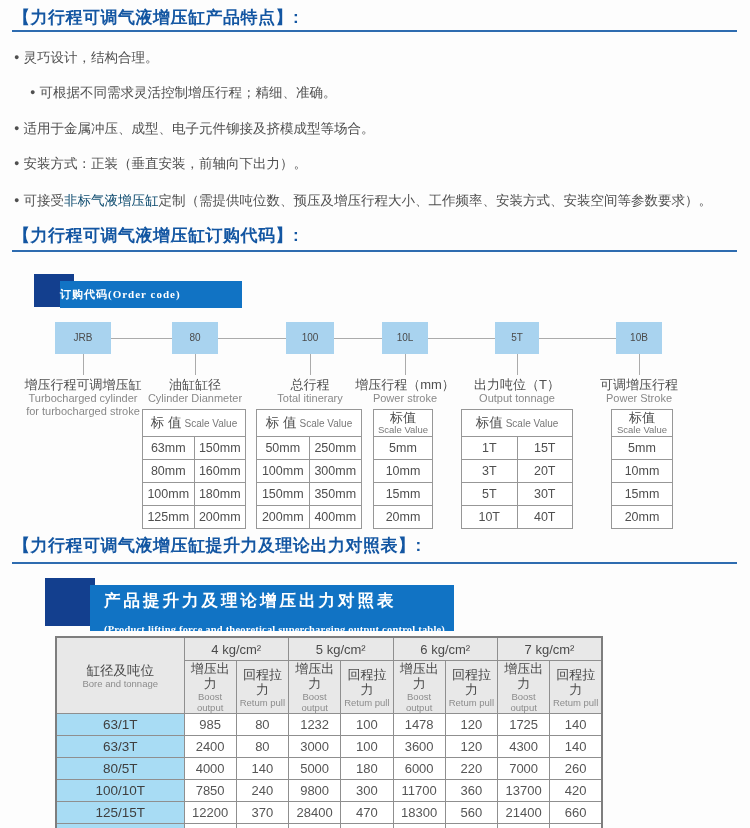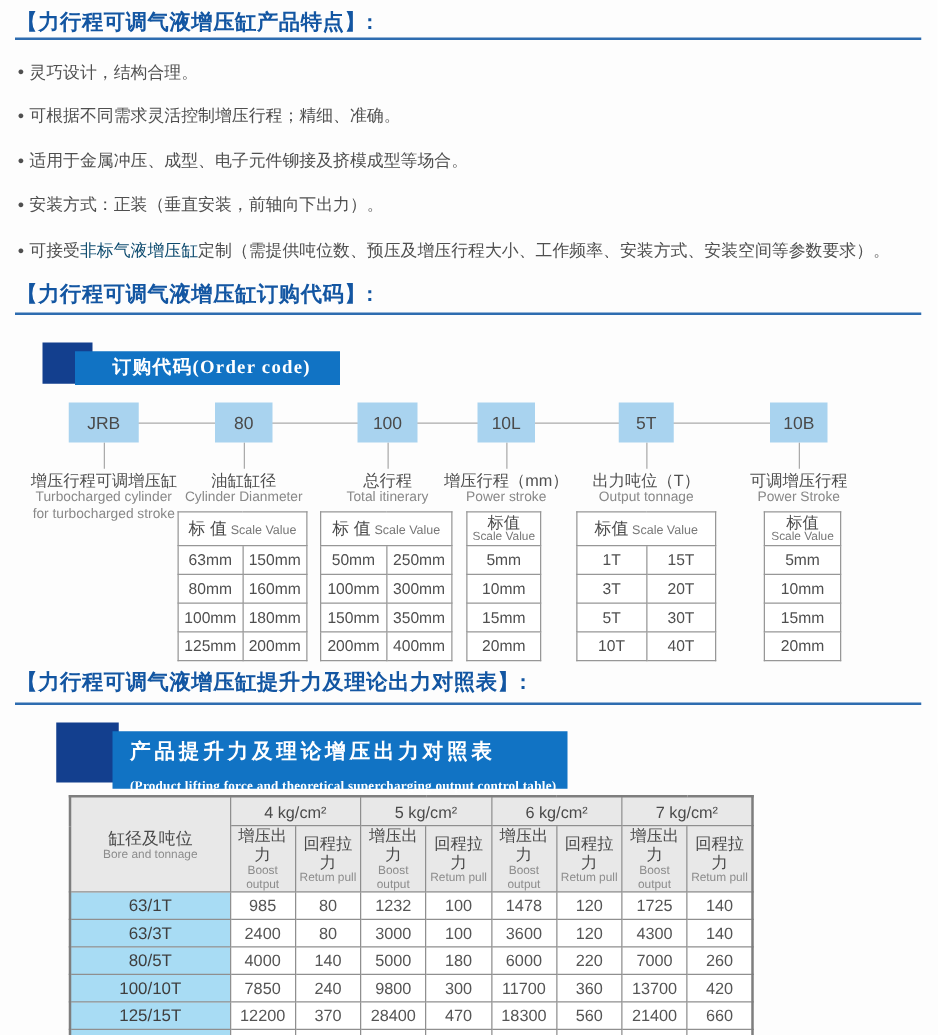--- a/index.html
+++ b/index.html
@@ -8,26 +8,26 @@
 
   .sec-title{position:absolute;left:13px;font-size:17px;font-weight:bold;color:#1356a2;letter-spacing:0.5px;white-space:nowrap;}
   .rule{position:absolute;left:12px;width:725px;height:0;border-top:2px solid #2e6cb0;}
 
   .bullet{position:absolute;left:14px;font-size:13.5px;color:#4f4f4f;white-space:nowrap;}
   .bullet .marker{font-size:9px;vertical-align:2px;margin-right:4px;color:#4f4f4f;}
   .red{color:#0c4a6e;}
 
   .banner-sq{position:absolute;background:#133f8e;}
   .banner-bar{position:absolute;background:#1173c4;color:#ffffff;font-family:"Liberation Serif","DejaVu Serif",serif;font-weight:bold;}
-  .oc-bar{line-height:27px;padding-left:30px;font-size:15px;letter-spacing:1px;}
+  .oc-bar{line-height:27px;font-size:11px;letter-spacing:1px;}
   .tb-bar{padding-left:14px;}
   .tb-bar .l1{font-size:16.5px;letter-spacing:3px;margin-top:5px;}
   .tb-bar .l2{font-size:10.5px;letter-spacing:0.2px;margin-top:12px;}
 
-  .code-box{position:absolute;top:322px;height:32px;background:#a9d3ef;color:#4a4a4a;font-size:14px;text-align:center;line-height:32px;z-index:2;}
+  .code-box{position:absolute;top:322px;height:32px;background:#a9d3ef;color:#4a4a4a;font-size:10px;text-align:center;line-height:32px;z-index:2;}
   .connector{position:absolute;top:338px;height:0;border-top:1px solid #ababab;z-index:1;}
   .stub{position:absolute;top:354px;height:21px;width:0;border-left:1px solid #ababab;}
 
   .dlbl{position:absolute;width:180px;text-align:center;}
   .dlbl .cn{font-size:13px;color:#4f4f4f;line-height:15px;}
   .dlbl .en{font-size:11px;color:#888888;line-height:12.5px;}
 
   table.stbl{position:absolute;top:409px;border-collapse:collapse;table-layout:fixed;background:#ffffff;}
   .stbl td{border:1px solid #979797;text-align:center;height:22px;font-size:12.5px;color:#4f4f4f;padding:0;white-space:nowrap;}
   .stbl td.sh{height:26px;}
@@ -49,21 +49,21 @@
 </style>
 </head>
 <body>
 
 <div class="page">
 
   <div class="sec-title" style="top:6px;">【力行程可调气液增压缸产品特点】:</div>
   <div class="rule" style="top:30px;"></div>
 
   <div class="bullet" style="top:49px;"><span class="marker">●</span><span>灵巧设计，结构合理。</span></div>
-  <div class="bullet" style="top:84px;"><span class="marker">●</span><span>可根据不同需求灵活控制增压行程；精细、准确。</span></div>
+  <div class="bullet" style="top:84px;margin-left:16px;"><span class="marker">●</span><span>可根据不同需求灵活控制增压行程；精细、准确。</span></div>
   <div class="bullet" style="top:120px;"><span class="marker">●</span><span>适用于金属冲压、成型、电子元件铆接及挤模成型等场合。</span></div>
   <div class="bullet" style="top:155px;"><span class="marker">●</span><span>安装方式：正装（垂直安装，前轴向下出力）。</span></div>
   <div class="bullet" style="top:192px;"><span class="marker">●</span><span>可接受</span><span class="red">非标气液增压缸</span><span>定制（需提供吨位数、预压及增压行程大小、工作频率、安装方式、安装空间等参数要求）。</span></div>
 
   <div class="sec-title" style="top:224px;">【力行程可调气液增压缸订购代码】:</div>
   <div class="rule" style="top:250px;"></div>
 
   <div class="banner-sq" style="left:34px;top:274px;width:40px;height:33px;"></div>
   <div class="banner-bar oc-bar" style="left:60px;top:281px;width:182px;height:27px;"><span>订购代码(Order code)</span></div>
 

